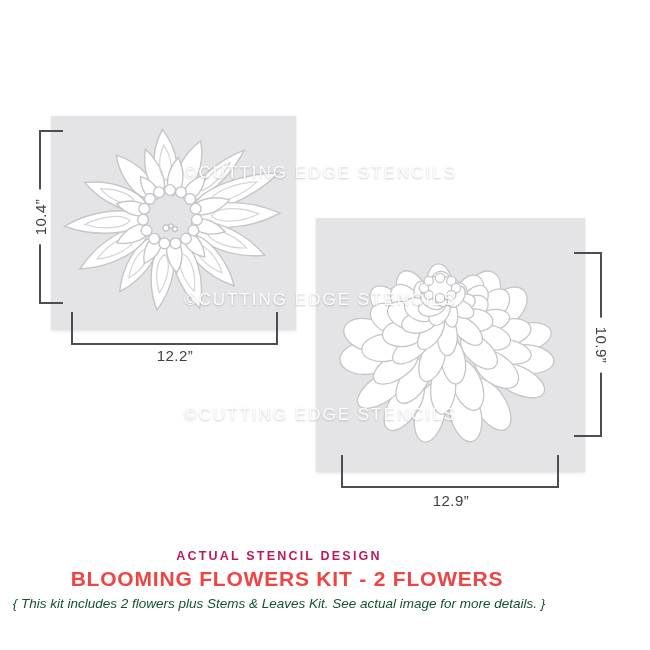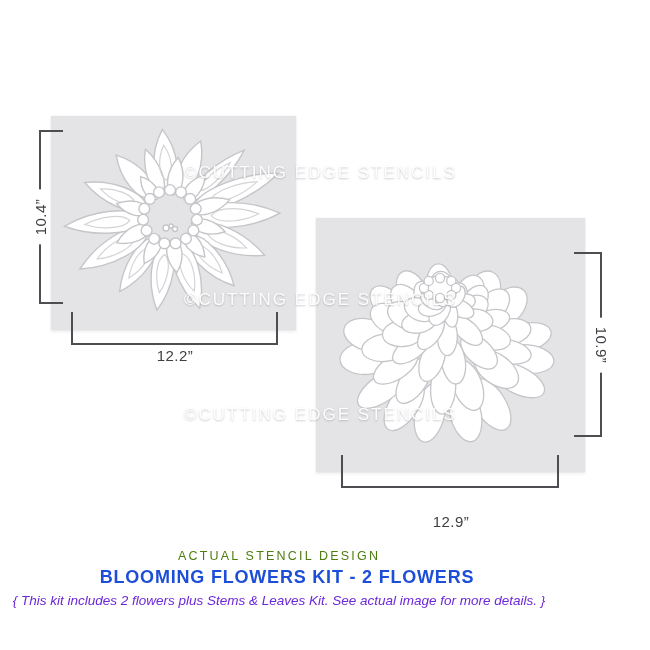--- a/index.html
+++ b/index.html
@@ -34,27 +34,27 @@
     position:absolute;z-index:7;background:#ffffff;color:#3f3f44;
     font-size:15px;letter-spacing:.5px;padding:1px 9px;white-space:nowrap;
   }
   .dim-label.rot-ccw{transform:translate(-50%,-50%) rotate(-90deg);}
   .dim-label.rot-cw{transform:translate(-50%,-50%) rotate(90deg);}
   .dim-label.horiz{transform:translate(-50%,-50%);margin-top:11px;}
 
   
   .caption{position:absolute;left:0;right:0;top:549px;text-align:center;z-index:8;}
   .caption .kicker{
-    font-size:12.5px;letter-spacing:2.2px;color:#4d7c0f;margin:0 0 4px 0;
+    font-size:12.5px;letter-spacing:2.2px;color:#be185d;margin:0 0 4px 0;font-weight:bold;
   }
   .caption .title{
-    font-size:18px;font-weight:700;letter-spacing:.8px;color:#1d4ed8;margin:0 0 5px 16px;
+    font-size:21px;font-weight:700;letter-spacing:.8px;color:#ef4444;margin:0 0 5px 16px;
   }
   .caption .note{
-    font-size:13.5px;font-style:italic;color:#6d28d9;margin:0;
+    font-size:13.5px;font-style:italic;color:#14532d;margin:0;
   }
 </style>
 </head>
 <body>
 
 <div class="stage">
 
   <div class="stencil" style="left:51px;top:116px;width:245px;height:214px;">
     <svg id="anemone-svg" viewBox="0 0 245 214">
         <g fill="#fff" stroke="#c6c6ca" stroke-width="1.4">
@@ -205,21 +205,21 @@
   <div class="dim-label horiz" style="left:175px;top:344px;">12.2”</div>
 
   <div class="dim-line-v" style="left:600px;top:252px;height:185px;"></div>
   <div class="dim-line-h" style="left:574px;top:252px;width:28px;"></div>
   <div class="dim-line-h" style="left:574px;top:435px;width:28px;"></div>
   <div class="dim-label rot-cw" style="left:601px;top:345px;">10.9”</div>
 
   <div class="dim-line-h" style="left:341px;top:486px;width:218px;"></div>
   <div class="dim-line-v" style="left:341px;top:455px;height:33px;"></div>
   <div class="dim-line-v" style="left:557px;top:455px;height:33px;"></div>
-  <div class="dim-label horiz" style="left:451px;top:510px;">12.9”</div>
+  <div class="dim-label horiz" style="left:451px;top:489px;">12.9”</div>
 
   <div class="caption">
     <p class="kicker">ACTUAL STENCIL DESIGN</p>
     <p class="title">BLOOMING FLOWERS KIT - 2 FLOWERS</p>
     <p class="note">{ This kit includes 2 flowers plus Stems &amp; Leaves Kit. See actual image for more details. }</p>
   </div>
 
 </div>
 
 </body></html>

